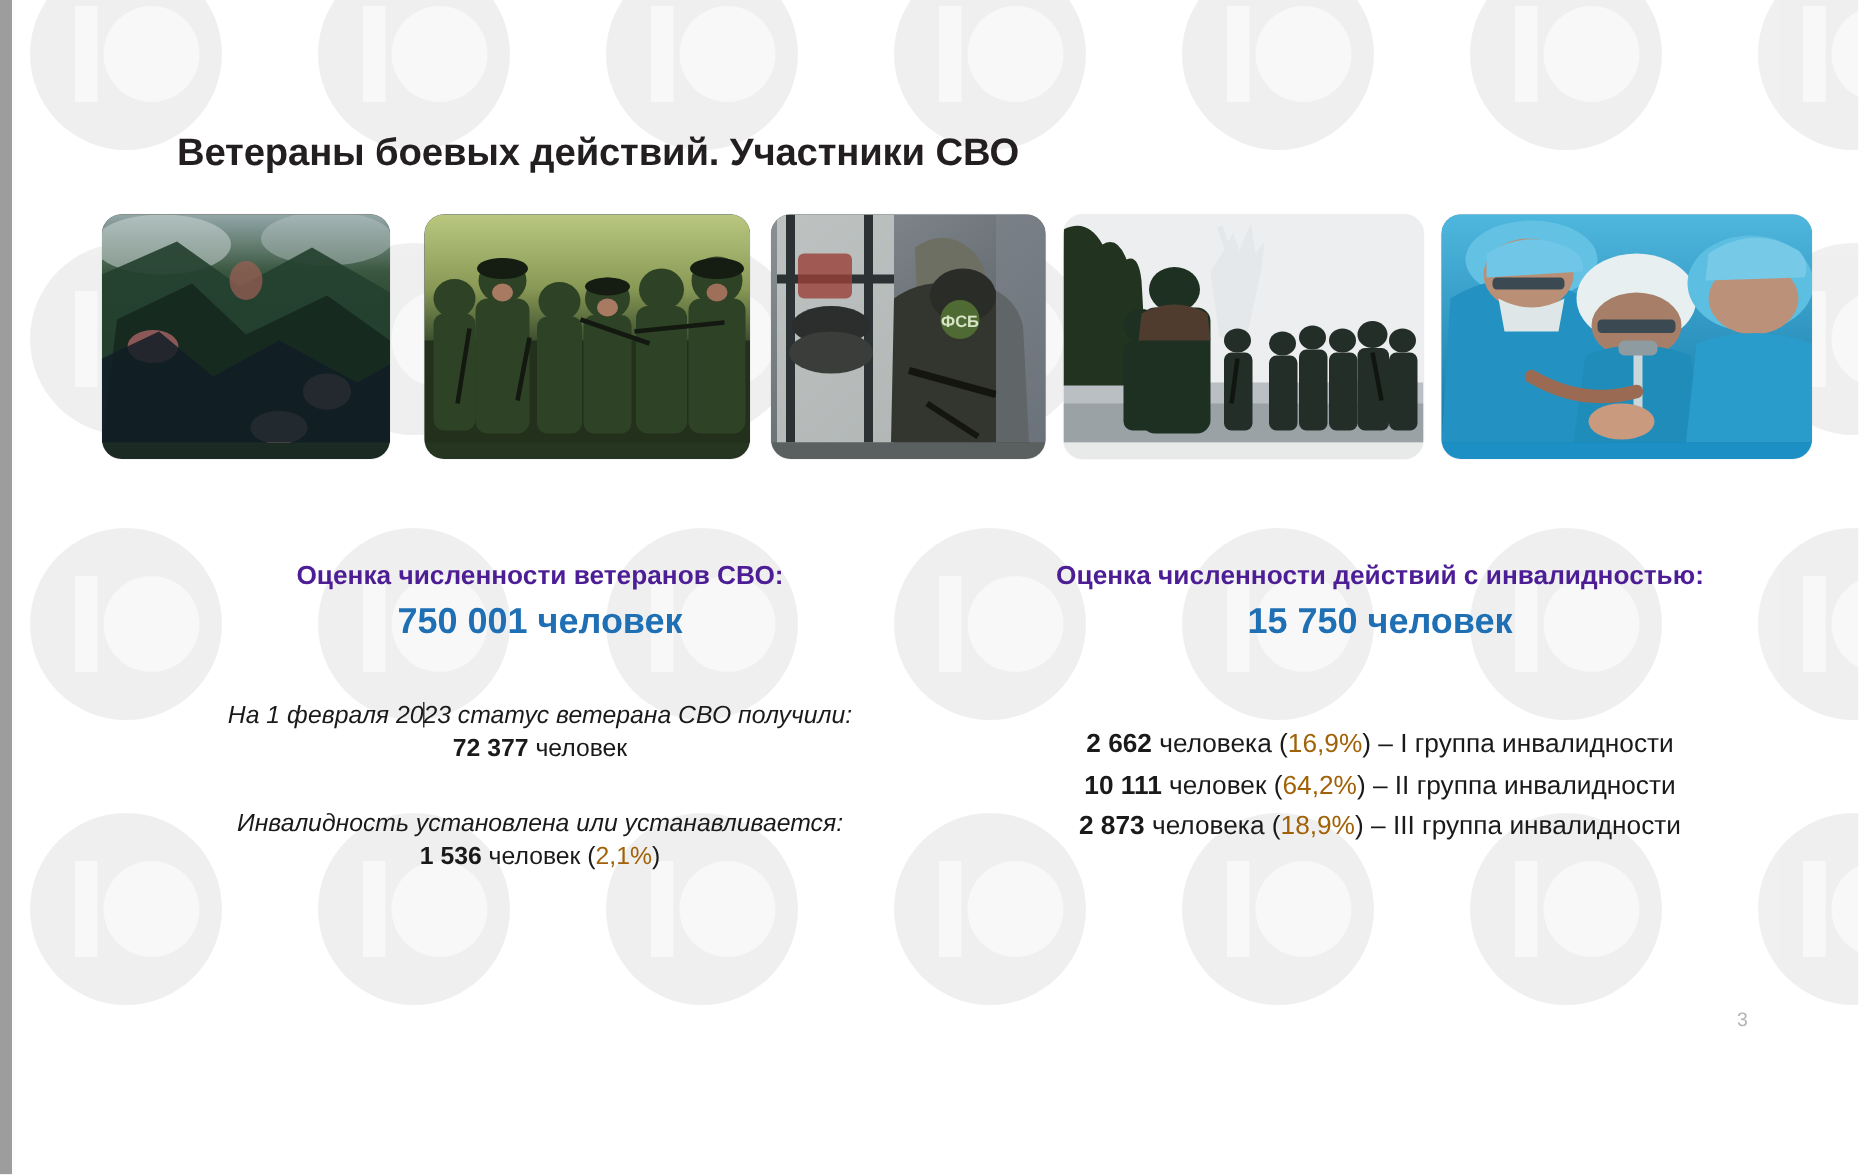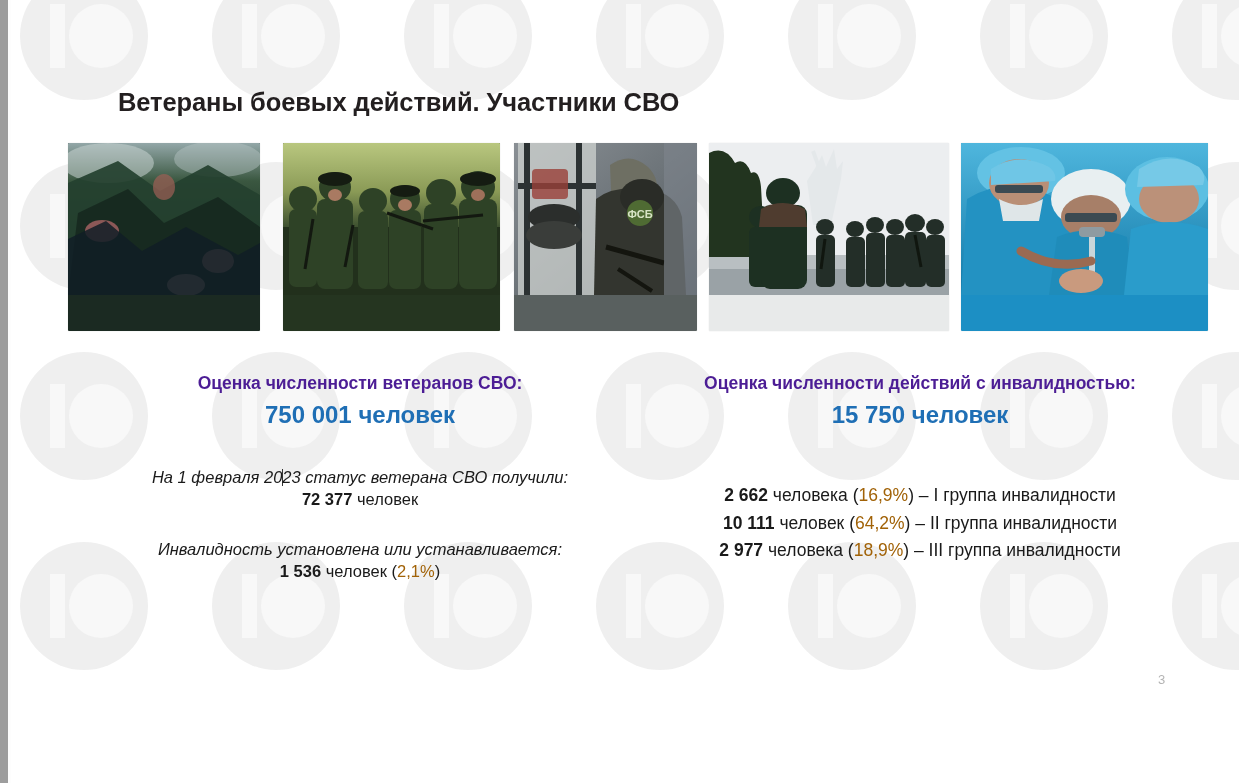--- a/index.html
+++ b/index.html
@@ -100,22 +100,22 @@
   .photo-strip {
     position: absolute;
     left: 68px;
     top: 143px;
     width: 1140px;
     height: 152px;
   }
   .photo {
     position: absolute;
     top: 0;
-    height: 188px;
-    border-radius: 1px;
+    height: 163px;
+    border-radius: 13px;
     overflow: hidden;
     background: #2a3330;
     box-shadow: 0 0 0 .5px rgba(0,0,0,.05);
   }
 
   
   #photo-1 { left: 0;    width: 192px; background: #1b2a22; }
   
   #photo-2 { left: 215px; width: 217px; background: #253520; }
   
@@ -528,21 +528,21 @@
 
       <div class="group-line">
         <b>2 662</b><span> человека (</span><span class="pct">16,9%</span><span>) – I группа инвалидности</span>
       </div>
 
       <div class="group-line">
         <b>10 111</b><span> человек (</span><span class="pct">64,2%</span><span>) – II группа инвалидности</span>
       </div>
 
       <div class="group-line">
-        <b>2 977</b><span> человека (</span><span class="pct">18,9%</span><span>) – III группа инвалидности</span>
+        <b>2 873</b><span> человека (</span><span class="pct">18,9%</span><span>) – III группа инвалидности</span>
       </div>
 
     </div>
 
     <div id="page-number">3</div>
 
   </div>
 
   <div class="edge-strip"></div>
   <div class="edge-strip-inner"></div>

